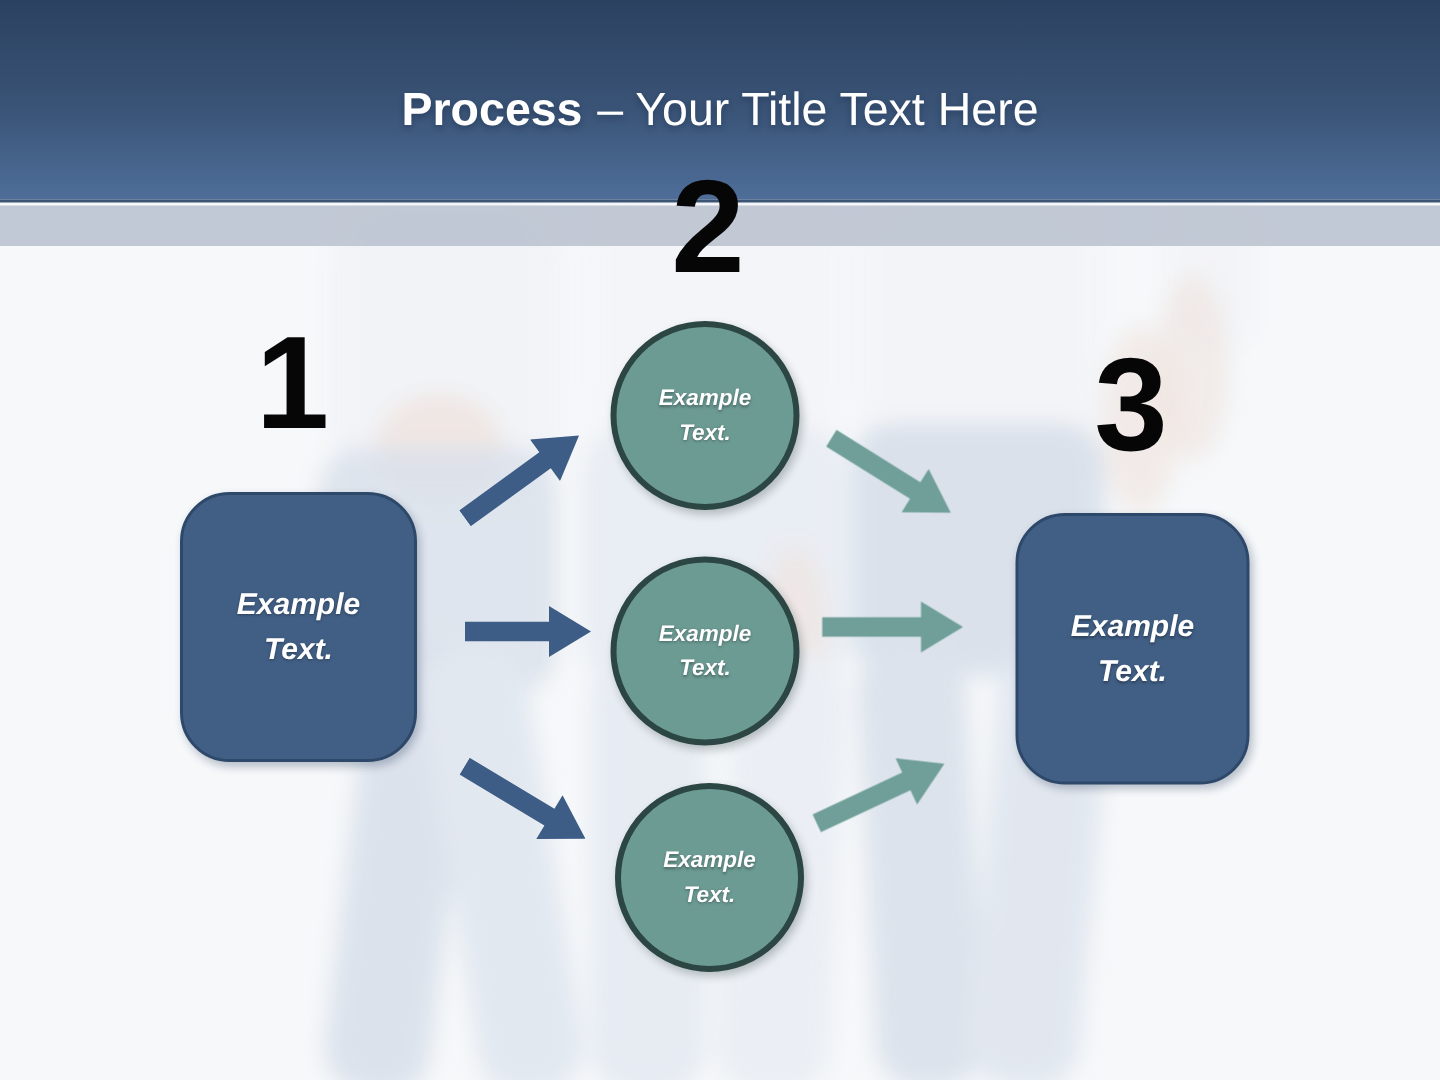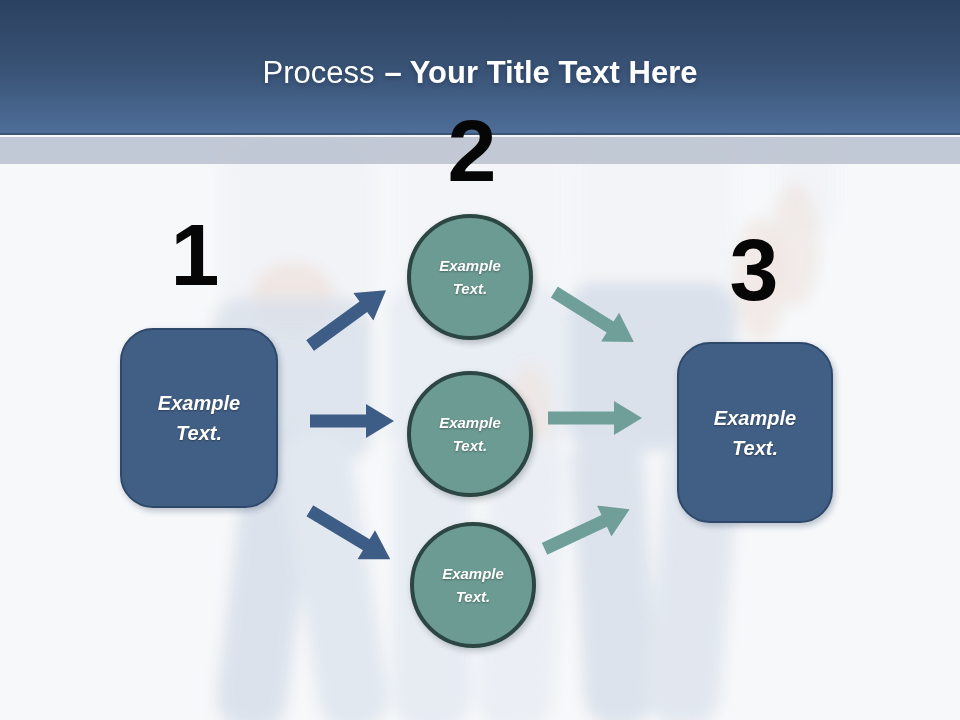--- a/index.html
+++ b/index.html
@@ -21,22 +21,22 @@
   }
   .subheader-band {
     position: absolute; left: 0; top: 137px; width: 960px; height: 27px; z-index: 2;
     background: rgba(183,192,206,0.84);
   }
   .page-title {
     position: absolute; left: 0; top: 54px; width: 960px; z-index: 4;
     text-align: center; color: #ffffff; font-size: 31px; line-height: 38px;
     text-shadow: 0 2px 4px rgba(15,30,55,0.35);
   }
-  .page-title .title-prefix { font-weight: 400; }
-  .page-title .title-suffix { font-weight: 700; margin-left: 0.32em; }
+  .page-title .title-prefix { font-weight: 700; }
+  .page-title .title-suffix { font-weight: 400; margin-left: 0.32em; }
   
   .step-number {
     position: absolute; z-index: 6;
     transform: translate(-50%, -50%);
     font-size: 88px; font-weight: 700; line-height: 1; color: #060606;
   }
   .n1 { left: 195px; top: 255px; }
   .n2 { left: 472px; top: 151px; }
   .n3 { left: 754px; top: 270px; }
   

